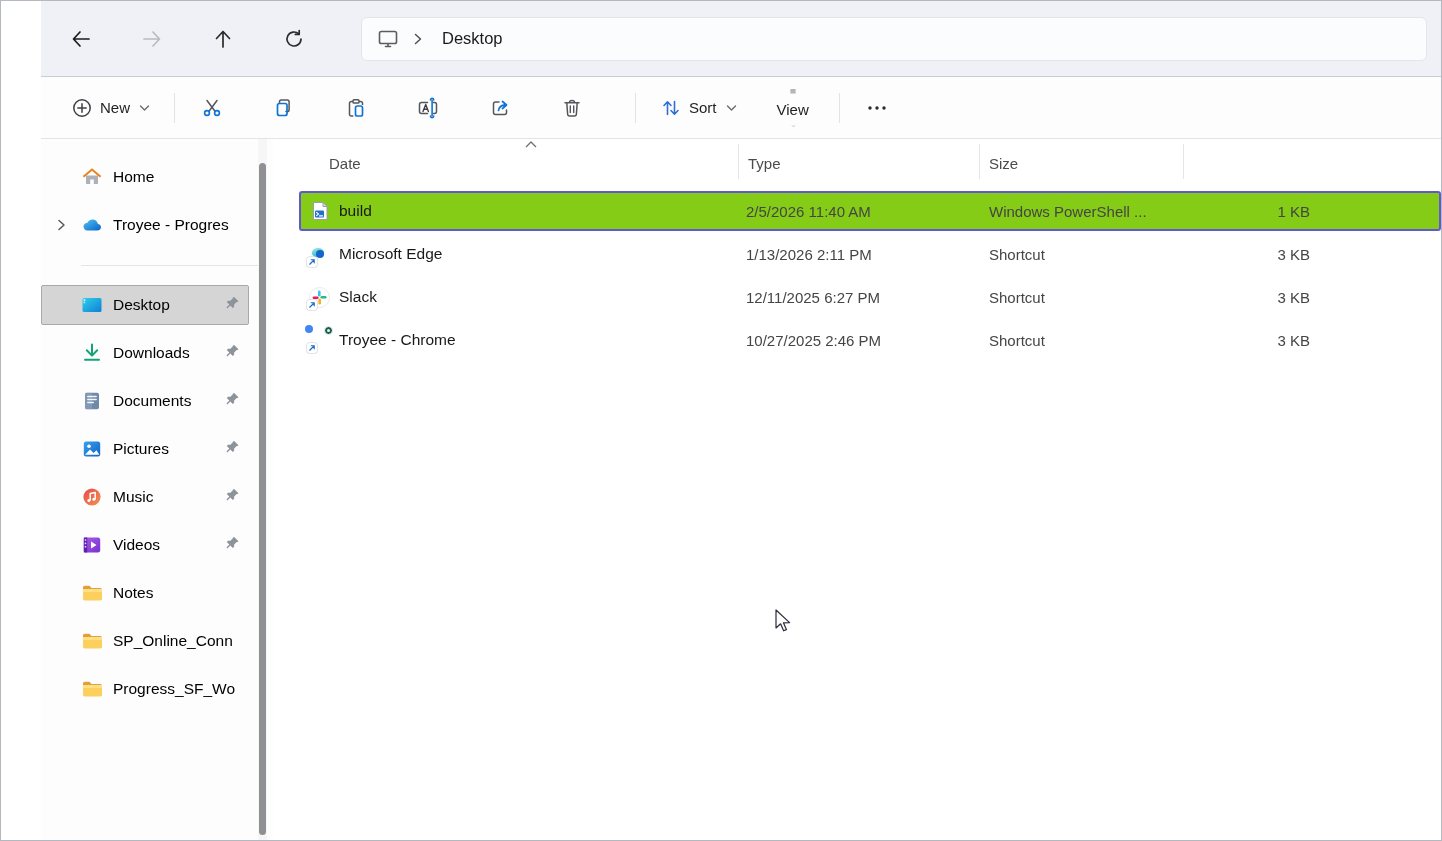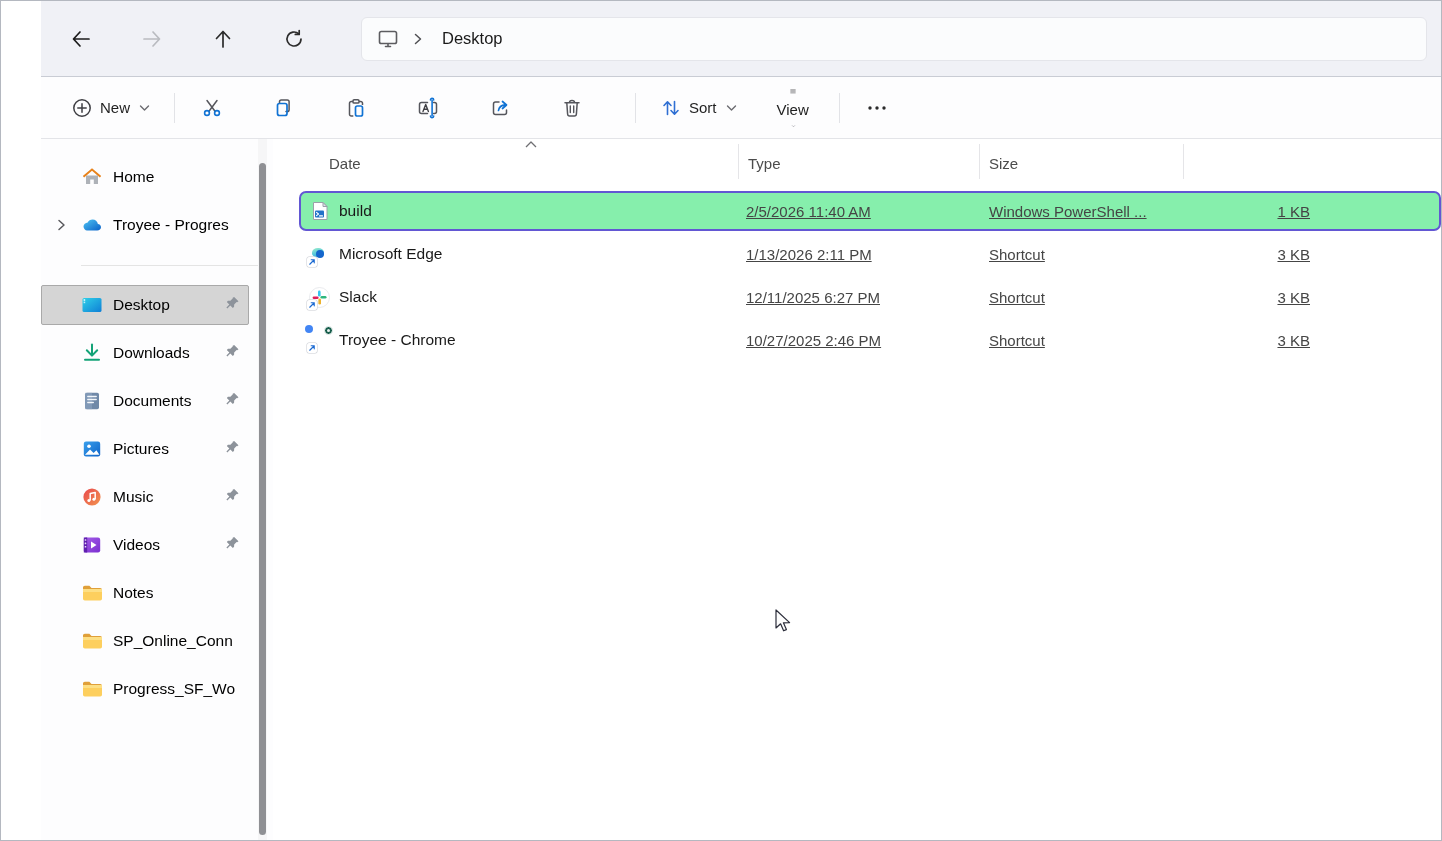--- a/index.html
+++ b/index.html
@@ -39,22 +39,22 @@
   .list-header { display:grid; grid-template-columns:457px 241px 205px 134px 1fr; height:48px; margin-left:8px; align-items:center; position:relative; }
   .hcell { font-size:15px; color:#4c4c4c; height:100%; display:flex; align-items:center; position:relative; }
   .hcell.c0 { padding-left:48px; }
   .hcell.c1 { padding-left:8px; }
   .hcell.c2, .hcell.c3 { padding-left:10px; }
   .hcell.c1::before, .hcell.c2::before, .hcell.c3::before, .hcell.c3::after { content:""; position:absolute; left:0; top:5px; bottom:8px; width:1px; background:#e5e5e8; }
   .hcell.c3::after { left:auto; right:0; }
   .sort-caret { position:absolute; top:1px; left:243px; }
   .rows { margin-left:26px; padding-top:4px; }
   .row { display:grid; grid-template-columns:439px 241px 205px 134px; height:40px; margin-bottom:3px; align-items:center; border:2px solid transparent; border-radius:3px; cursor:default; }
-  .row.selected { background:#86efac; border-color:#6257d3;border-radius:7px; }
-  .cell { font-size:15px; color:#454545;text-decoration:underline; }
+  .row.selected { background:#84cc16; border-color:#6257d3; }
+  .cell { font-size:15px; color:#454545; }
   .cell.c1 { padding-left:6px; }
   .cell.c2 { padding-left:8px; }
   .cell.size { text-align:right; padding-right:10px; }
   .namecell { display:flex; align-items:center; padding-left:8px; font-size:15.5px; color:#191919; gap:8px; }
   .ficon { width:22px; height:22px; position:relative; flex:none; }
   .shortcut-ov { position:absolute; left:-2px; bottom:-2px; width:10px; height:10px; background:#fff; border-radius:2px; box-shadow:0 0 0 .5px #c9ccd2; display:flex; align-items:center; justify-content:center; }
 
   
   .chrome-ball { width:20px; height:20px; border-radius:50%; background:conic-gradient(from 60deg,#fbbc05 0 120deg,#34a853 120deg 240deg,#ea4335 240deg 360deg); position:relative; margin-top:1px; }
   .chrome-ball::before { content:""; position:absolute; left:50%; top:50%; width:11px; height:11px; transform:translate(-50%,-50%); background:#fff; border-radius:50%; }

